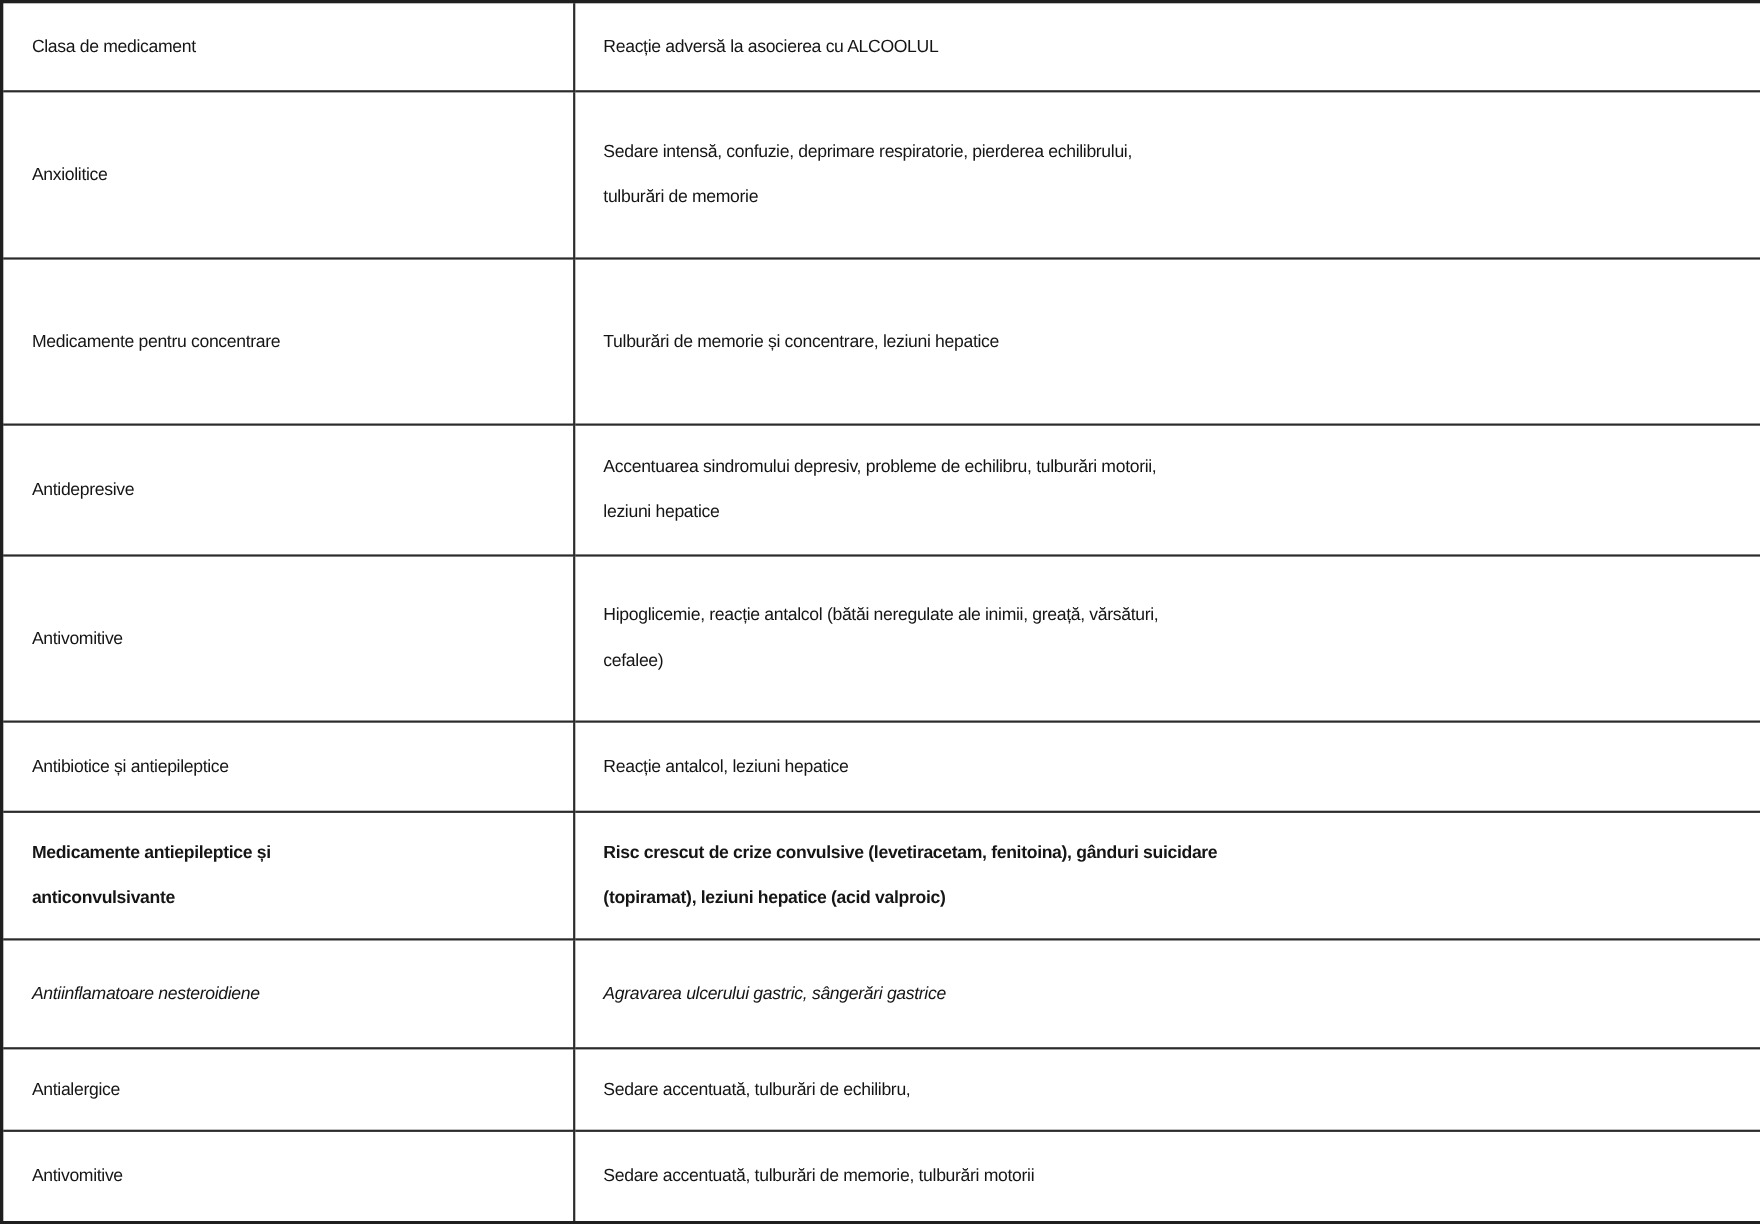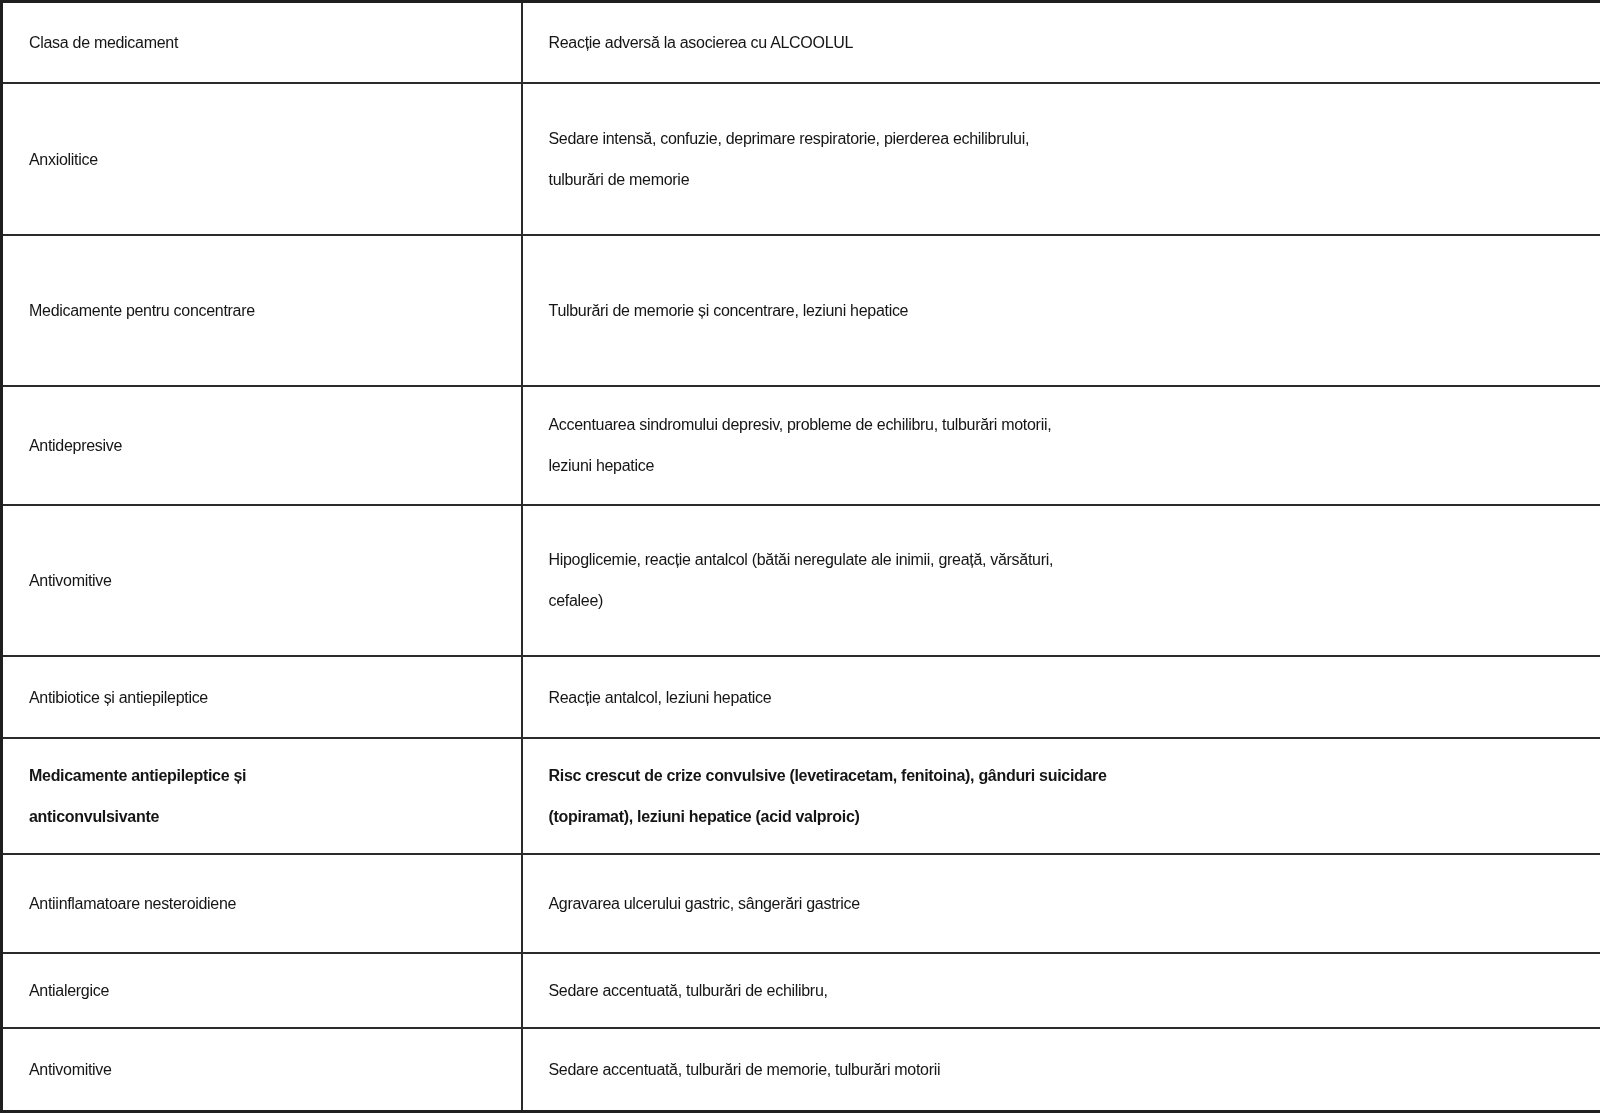--- a/index.html
+++ b/index.html
@@ -74,21 +74,21 @@
       <tr style="height: 65px;">
         <td class="cell">Antibiotice și antiepileptice</td>
         <td class="cell">Reacție antalcol, leziuni hepatice</td>
       </tr>
       <tr style="height: 89px; font-weight: bold;">
         <td class="cell">Medicamente antiepileptice și
 anticonvulsivante</td>
         <td class="cell">Risc crescut de crize convulsive (levetiracetam, fenitoina), gânduri suicidare
 (topiramat), leziuni hepatice (acid valproic)</td>
       </tr>
-      <tr style="height: 78px;">
+      <tr style="height: 78px; font-style: italic;">
         <td class="cell">Antiinflamatoare nesteroidiene</td>
         <td class="cell">Agravarea ulcerului gastric, sângerări gastrice</td>
       </tr>
       <tr style="height: 60px;">
         <td class="cell">Antialergice</td>
         <td class="cell">Sedare accentuată, tulburări de echilibru,</td>
       </tr>
       <tr style="height: 66px;">
         <td class="cell">Antivomitive</td>
         <td class="cell">Sedare accentuată, tulburări de memorie, tulburări motorii</td>

